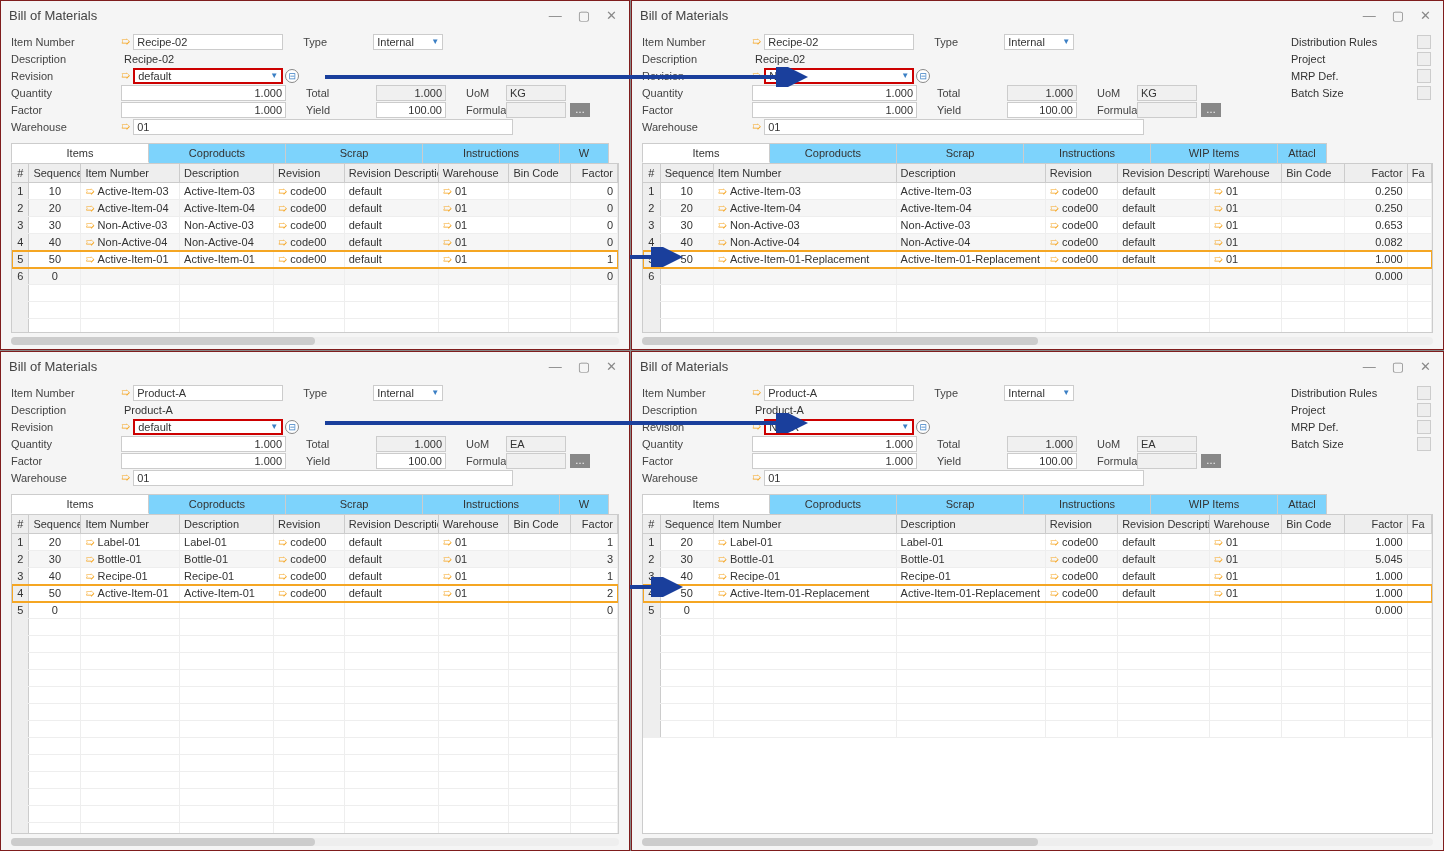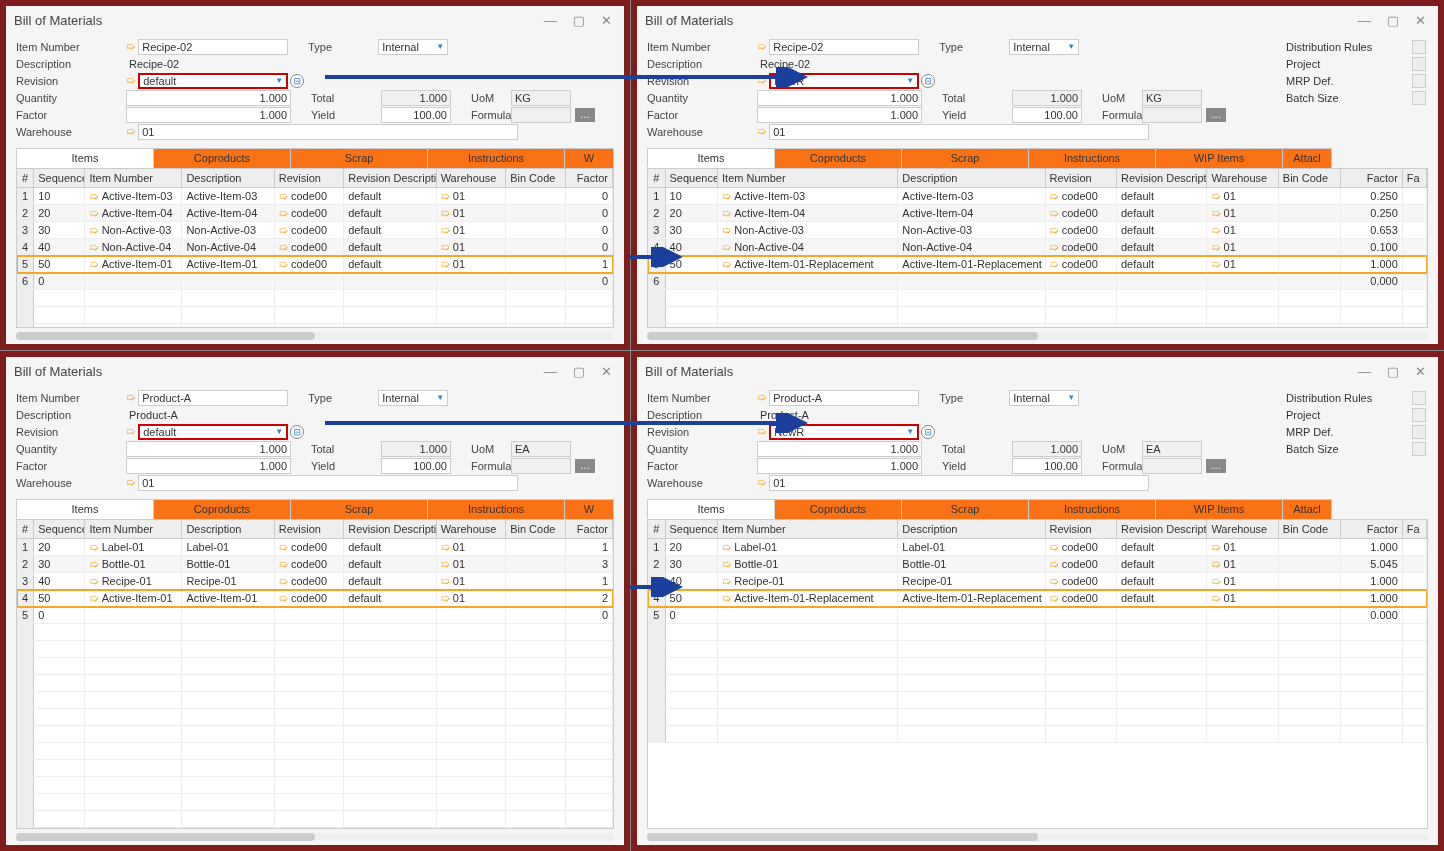--- a/index.html
+++ b/index.html
@@ -1,49 +1,49 @@
 <!DOCTYPE html>
 <html><head>
 <meta charset="utf-8">
 <style>
 * { box-sizing: border-box; margin: 0; padding: 0; }
 body { font-family: Arial, sans-serif; font-size: 11px; background: #ccc; color: #333; }
 .container { display: grid; grid-template-columns: 630px 1fr; grid-template-rows: 350px 500px; gap: 1px; width: 1444px; height: 851px; background: #888; }
-.window { background: #f5f5f5; border: 6px solid #7f1d1d; display: flex; flex-direction: column; overflow: hidden; }
+.window { background: #f5f5f5; border: 1px solid #7f1d1d; display: flex; flex-direction: column; overflow: hidden; }
 .titlebar { display: flex; justify-content: space-between; align-items: center; padding: 4px 8px; height: 28px; }
 .titlebar-title { font-size: 13px; color: #444; }
 .titlebar-btns { display: flex; gap: 8px; color: #888; font-size: 13px; }
 .titlebar-btn { cursor: pointer; padding: 0 4px; }
 .form-area { padding: 4px 10px; background: #f5f5f5; }
 .form-row { display: flex; align-items: center; height: 17px; margin-bottom: 0px; }
 .form-label { width: 110px; font-size: 11px; color: #444; }
 .form-label-r { width: 90px; font-size: 11px; color: #444; padding-left: 20px; }
 .arrow-icon { color: #f5a623; font-size: 11px; margin-right: 3px; display: inline-block; }
 .input { background: #fff; border: 1px solid #ccc; height: 16px; padding: 0 3px; font-size: 11px; display: flex; align-items: center; }
 .input-num { text-align: right; justify-content: flex-end; }
 .select { background: #fff; border: 1px solid #ccc; height: 16px; padding: 0 3px; font-size: 11px; display: flex; align-items: center; justify-content: space-between; }
 .select-arrow { color: #3b7fc4; font-size: 8px; }
 .redbox { border: 2px solid #cc0000 !important; }
 .circlebtn { width: 14px; height: 14px; border-radius: 50%; background: #fff; border: 1px solid #888; margin-left: 2px; font-size: 9px; display: flex; align-items: center; justify-content: center; color: #3b7fc4; }
 .grey-btn { background: #888; color: #fff; width: 20px; height: 14px; text-align: center; font-size: 10px; line-height: 14px; }
 .checkbox-stub { width: 14px; height: 14px; background: #eee; border: 1px solid #ccc; }
 .tabs { display: flex; border-bottom: 1px solid #ccc; margin: 4px 10px 0 10px; background: #f5f5f5; }
-.tab { padding: 3px 0; text-align: center; font-size: 11px; border: 1px solid #ccc; border-bottom: none; background: #f97316; margin-right: -1px; flex: 0 0 auto; width: 138px; }
+.tab { padding: 3px 0; text-align: center; font-size: 11px; border: 1px solid #ccc; border-bottom: none; background: #7dd3fc; margin-right: -1px; flex: 0 0 auto; width: 138px; }
 .tab.active { background: #fff; border-bottom: 1px solid #fff; position: relative; z-index: 1; }
 .grid-wrap { margin: 0 10px; background: #fff; border: 1px solid #ccc; border-top: none; overflow: hidden; flex: 1; }
 .grid { font-size: 11px; width: 100%; }
 .grid-header { display: flex; background: #eee; border-bottom: 1px solid #ccc; }
 .grid-header > div { padding: 2px 4px; border-right: 1px solid #ccc; height: 18px; line-height: 14px; overflow: hidden; white-space: nowrap; }
 .grid-row { display: flex; border-bottom: 1px solid #eee; height: 17px; }
 .grid-row > div { padding: 1px 4px; border-right: 1px solid #eee; overflow: hidden; white-space: nowrap; line-height: 15px; }
 .grid-row.highlight { background: #fff; outline: 2px solid #f5a623; outline-offset: -1px; }
 .grid-row.empty { background: #fff; }
 .grid-row.alt { background: #f6f6f6; }
 .col-num { width: 18px; text-align: center; background: #eee; border-right: 1px solid #ccc !important; }
-.col-seq { width: 55px; text-align: left; }
+.col-seq { width: 55px; text-align: center; }
 .col-item { width: 105px; }
 .col-desc { width: 100px; }
 .col-rev { width: 75px; }
 .col-revdesc { width: 100px; }
 .col-wh { width: 75px; }
 .col-bin { width: 65px; }
 .col-fact { width: 50px; text-align: right; }
 .col-item-w { width: 190px; }
 .col-desc-w { width: 155px; }
 .col-rev-w { width: 75px; }
@@ -365,21 +365,21 @@
           </div>
           <div class="grid-row alt">
         <div class="col-num">4</div>
             <div class="col-seq">40</div>
         <div class="col-item-w"><span class="arrow-icon">➯</span>Non-Active-04</div>
             <div class="col-desc-w">Non-Active-04</div>
         <div class="col-rev-w"><span class="arrow-icon">➯</span>code00</div>
             <div class="col-revdesc-w">default</div>
         <div class="col-wh-w"><span class="arrow-icon">➯</span>01</div>
             <div class="col-bin-w"></div>
-        <div class="col-fact-w">0.100</div>
+        <div class="col-fact-w">0.082</div>
             <div class="col-fa-w"></div>
           </div>
           <div class="grid-row highlight">
         <div class="col-num">5</div>
             <div class="col-seq">50</div>
         <div class="col-item-w"><span class="arrow-icon">➯</span>Active-Item-01-Replacement</div>
             <div class="col-desc-w">Active-Item-01-Replacement</div>
         <div class="col-rev-w"><span class="arrow-icon">➯</span>code00</div>
             <div class="col-revdesc-w">default</div>
         <div class="col-wh-w"><span class="arrow-icon">➯</span>01</div>

